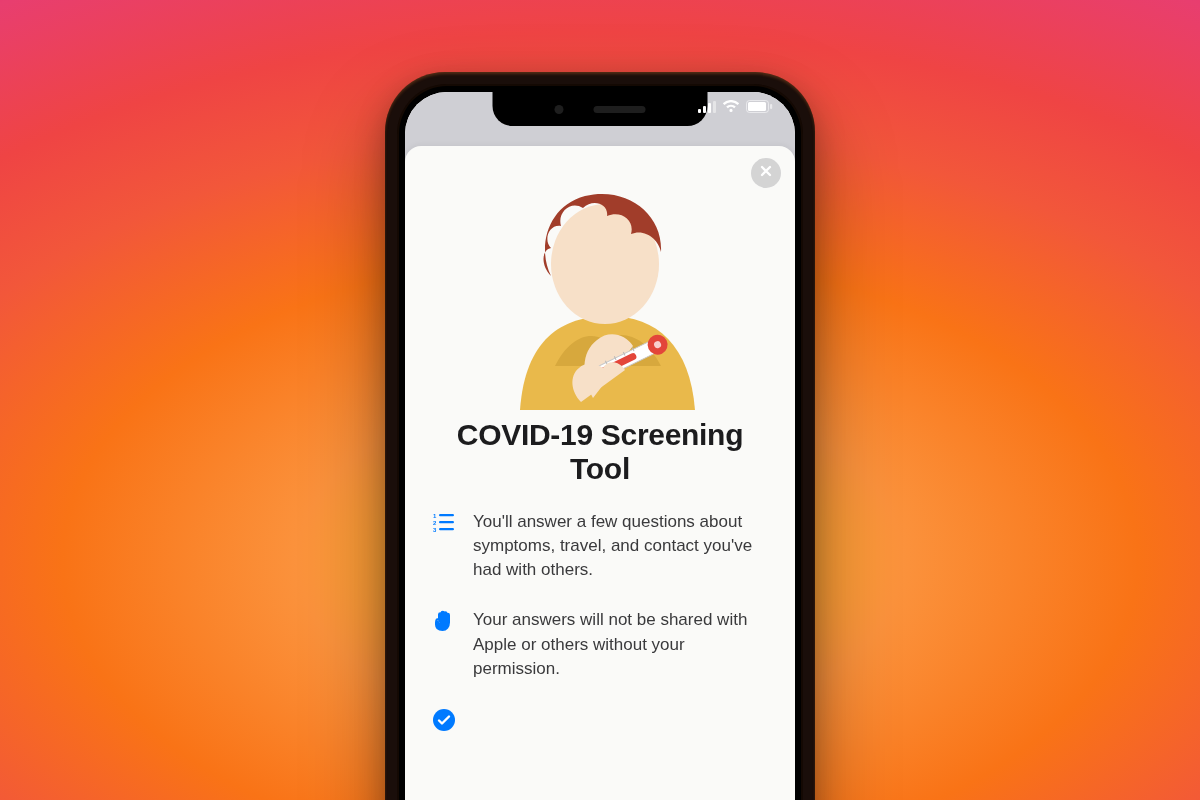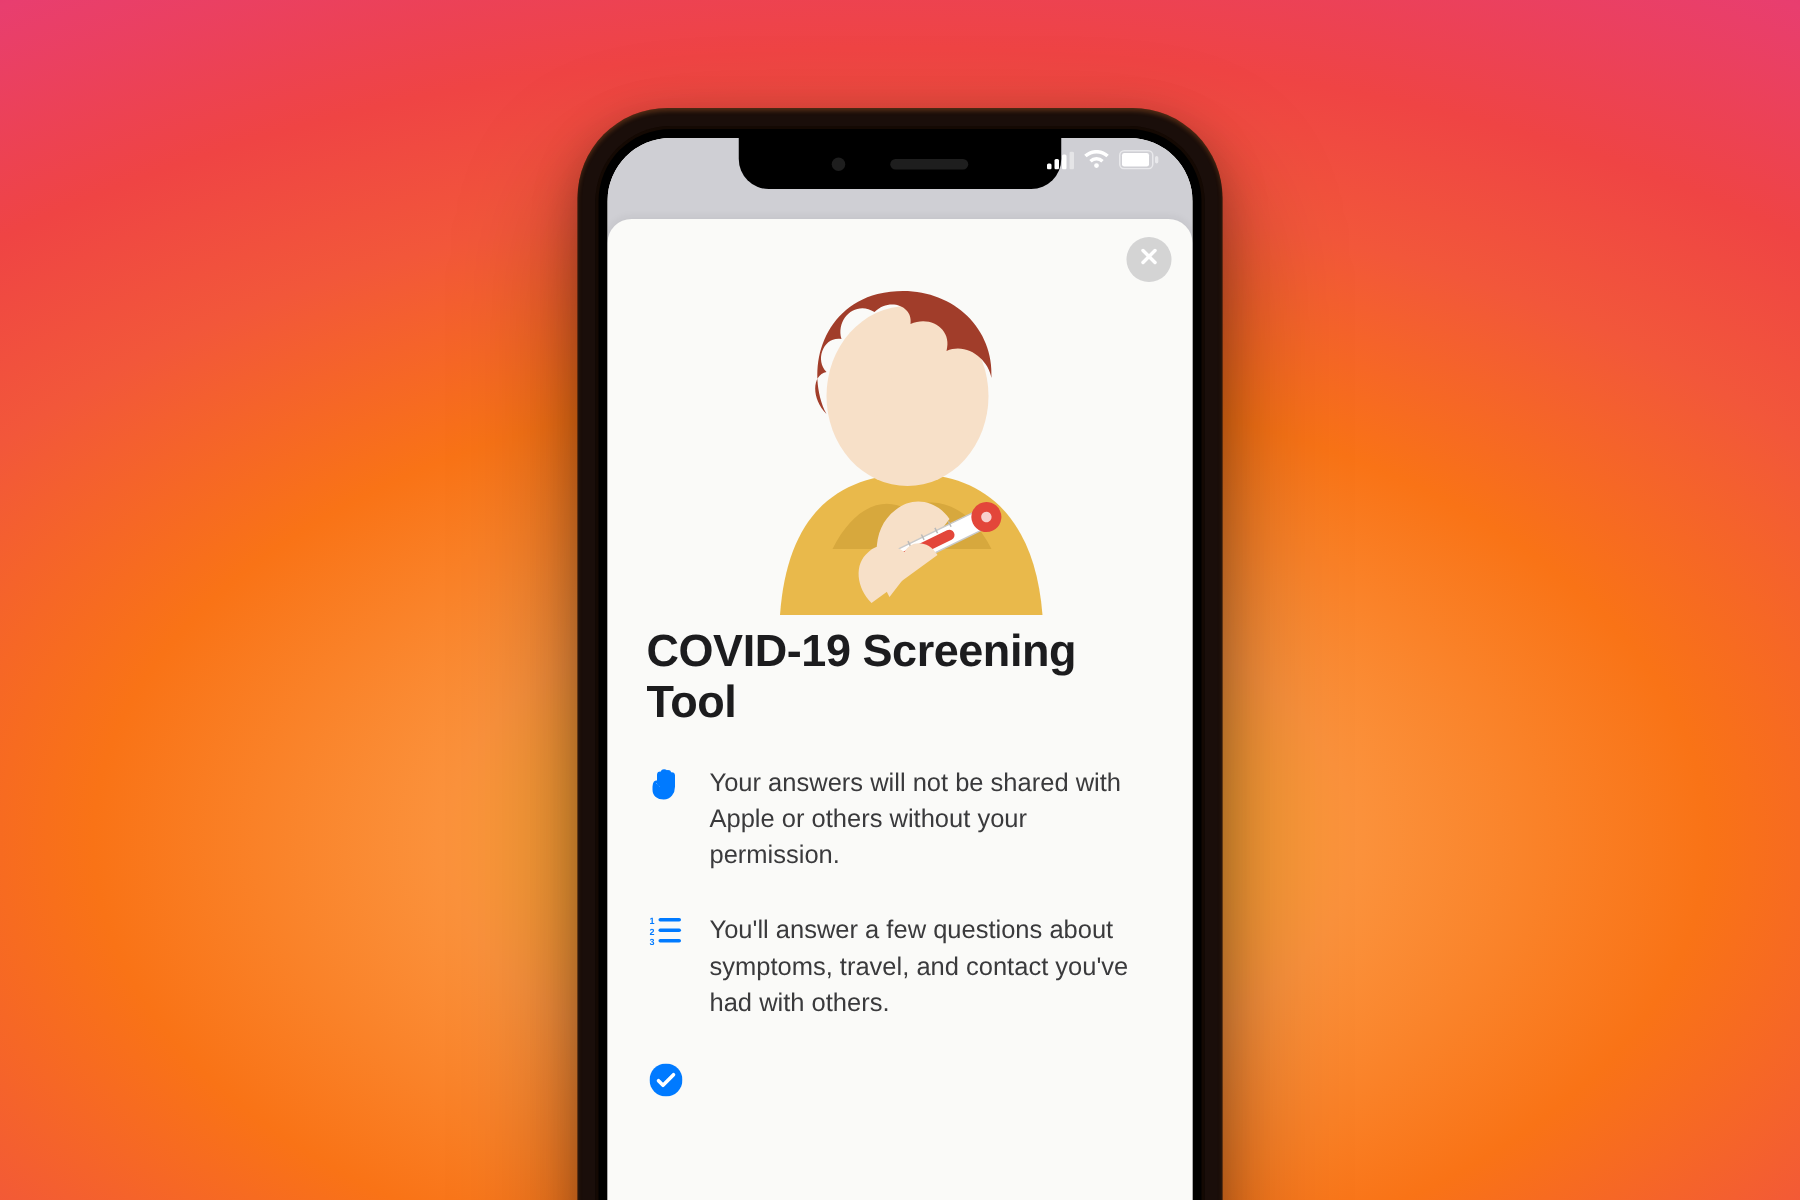--- a/index.html
+++ b/index.html
@@ -66,21 +66,21 @@
     }
     .close {
       position:absolute; top:12px; right:14px;
       width:30px;height:30px;border-radius:50%;
       background:rgba(140,140,145,0.35);
       display:flex;align-items:center;justify-content:center;
       cursor:pointer;
     }
     .illus { display:flex; justify-content:center; margin-top:14px; margin-bottom:8px; }
     .title {
-      font-size:30px; font-weight:700; letter-spacing:-0.3px;
+      text-align:center; font-size:30px; font-weight:700; letter-spacing:-0.3px;
       color:#1c1c1e; margin:6px 0 24px 0;
     }
     .row { display:flex; gap:16px; margin-bottom:26px; }
     .icon-col { flex:0 0 26px; display:flex; justify-content:center; padding-top:2px; }
     .text-col { flex:1; font-size:17px; line-height:1.42; color:#3a3a3c; }
   </style>
 </head>
 <body>
 
 <div class="phone">
@@ -144,43 +144,43 @@
             </g>
             <path d="M96 222 C86 212 84 196 94 188 C100 182 110 182 118 188 C122 180 134 180 140 190" fill="#f7e0c8"></path>
           </svg>
         </div>
 
         <h1 class="title">COVID-19 Screening Tool</h1>
 
         <div class="row">
           <div class="icon-col">
             <span>
-              <svg width="20" height="24" viewBox="0 0 20 24" fill="#007aff">
-                  <path d="M5 10V4.5a1.25 1.25 0 1 1 2.5 0V10M7.5 10V3a1.25 1.25 0 1 1 2.5 0v7M10 10V3.5a1.25 1.25 0 1 1 2.5 0V10M12.5 10V5a1.25 1.25 0 1 1 2.5 0v7.5c0 4-2.5 7.5-6.5 7.5S2 18 2 14.5v-2l.3-2c.3-1.3 1.8-1.6 2.7-.5l1 1.5" fill="none" stroke="#007aff" stroke-width="2" stroke-linecap="round" stroke-linejoin="round"></path>
-                  <path d="M5 10V4.5a1.25 1.25 0 1 1 2.5 0V10h-2.5zM7.5 10V3a1.25 1.25 0 1 1 2.5 0v7h-2.5zM10 10V3.5a1.25 1.25 0 1 1 2.5 0V10H10zM12.5 10V5a1.25 1.25 0 1 1 2.5 0v7.5c0 4-2.5 7.5-6.5 7.5S2 18 2 14.5v-2c0-1 .6-2 1.5-2 .8 0 1.4.6 2 1.5l.5.8V10h9z"></path>
-                </svg>
-            </span>
-          </div>
-          <div class="text-col">Your answers will not be shared with Apple or others without your permission.</div>
-        </div>
-
-        <div class="row">
-          <div class="icon-col">
-            <span>
               <svg width="22" height="22" viewBox="0 0 22 22">
                   <text x="0" y="6" font-size="6" fill="#007aff" font-weight="600">1</text>
                   <rect x="6" y="2" width="15" height="2.3" rx="1.15" fill="#007aff"></rect>
                   <text x="0" y="13" font-size="6" fill="#007aff" font-weight="600">2</text>
                   <rect x="6" y="9" width="15" height="2.3" rx="1.15" fill="#007aff"></rect>
                   <text x="0" y="20" font-size="6" fill="#007aff" font-weight="600">3</text>
                   <rect x="6" y="16" width="15" height="2.3" rx="1.15" fill="#007aff"></rect>
                 </svg>
             </span>
           </div>
           <div class="text-col">You'll answer a few questions about symptoms, travel, and contact you've had with others.</div>
+        </div>
+
+        <div class="row">
+          <div class="icon-col">
+            <span>
+              <svg width="20" height="24" viewBox="0 0 20 24" fill="#007aff">
+                  <path d="M5 10V4.5a1.25 1.25 0 1 1 2.5 0V10M7.5 10V3a1.25 1.25 0 1 1 2.5 0v7M10 10V3.5a1.25 1.25 0 1 1 2.5 0V10M12.5 10V5a1.25 1.25 0 1 1 2.5 0v7.5c0 4-2.5 7.5-6.5 7.5S2 18 2 14.5v-2l.3-2c.3-1.3 1.8-1.6 2.7-.5l1 1.5" fill="none" stroke="#007aff" stroke-width="2" stroke-linecap="round" stroke-linejoin="round"></path>
+                  <path d="M5 10V4.5a1.25 1.25 0 1 1 2.5 0V10h-2.5zM7.5 10V3a1.25 1.25 0 1 1 2.5 0v7h-2.5zM10 10V3.5a1.25 1.25 0 1 1 2.5 0V10H10zM12.5 10V5a1.25 1.25 0 1 1 2.5 0v7.5c0 4-2.5 7.5-6.5 7.5S2 18 2 14.5v-2c0-1 .6-2 1.5-2 .8 0 1.4.6 2 1.5l.5.8V10h9z"></path>
+                </svg>
+            </span>
+          </div>
+          <div class="text-col">Your answers will not be shared with Apple or others without your permission.</div>
         </div>
 
         <div class="row">
           <div class="icon-col">
             <span>
               <svg width="22" height="22" viewBox="0 0 22 22">
                   <circle cx="11" cy="11" r="11" fill="#007aff"></circle>
                   <path d="M6 11.5l3 3 7-7" fill="none" stroke="#fff" stroke-width="2.4" stroke-linecap="round" stroke-linejoin="round"></path>
                 </svg>
             </span>

